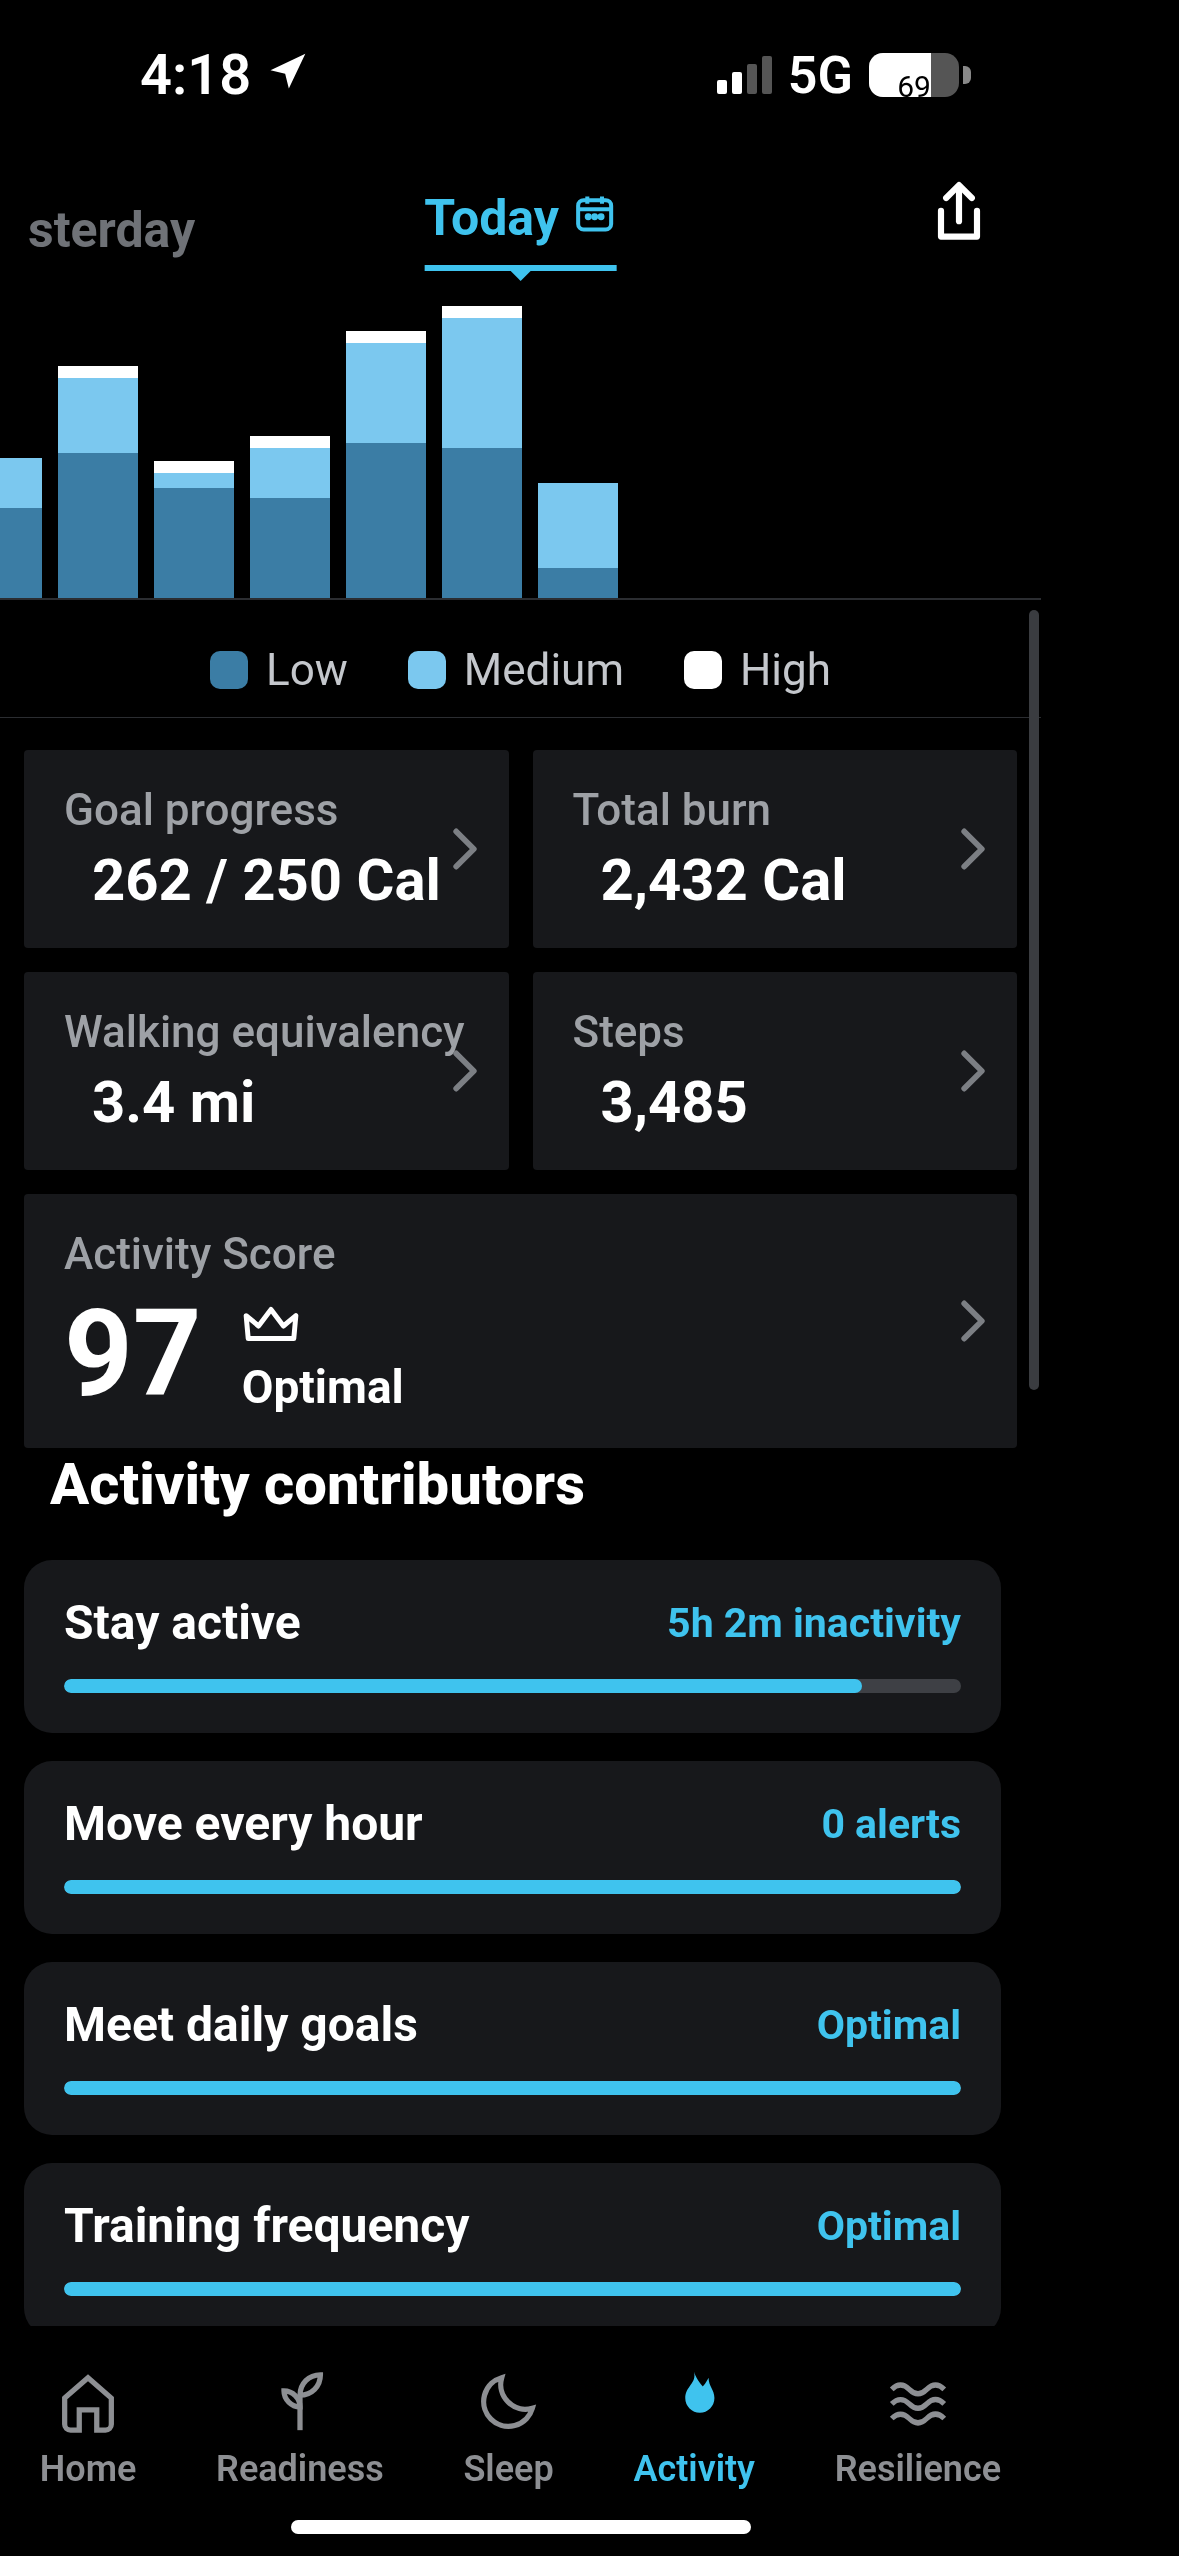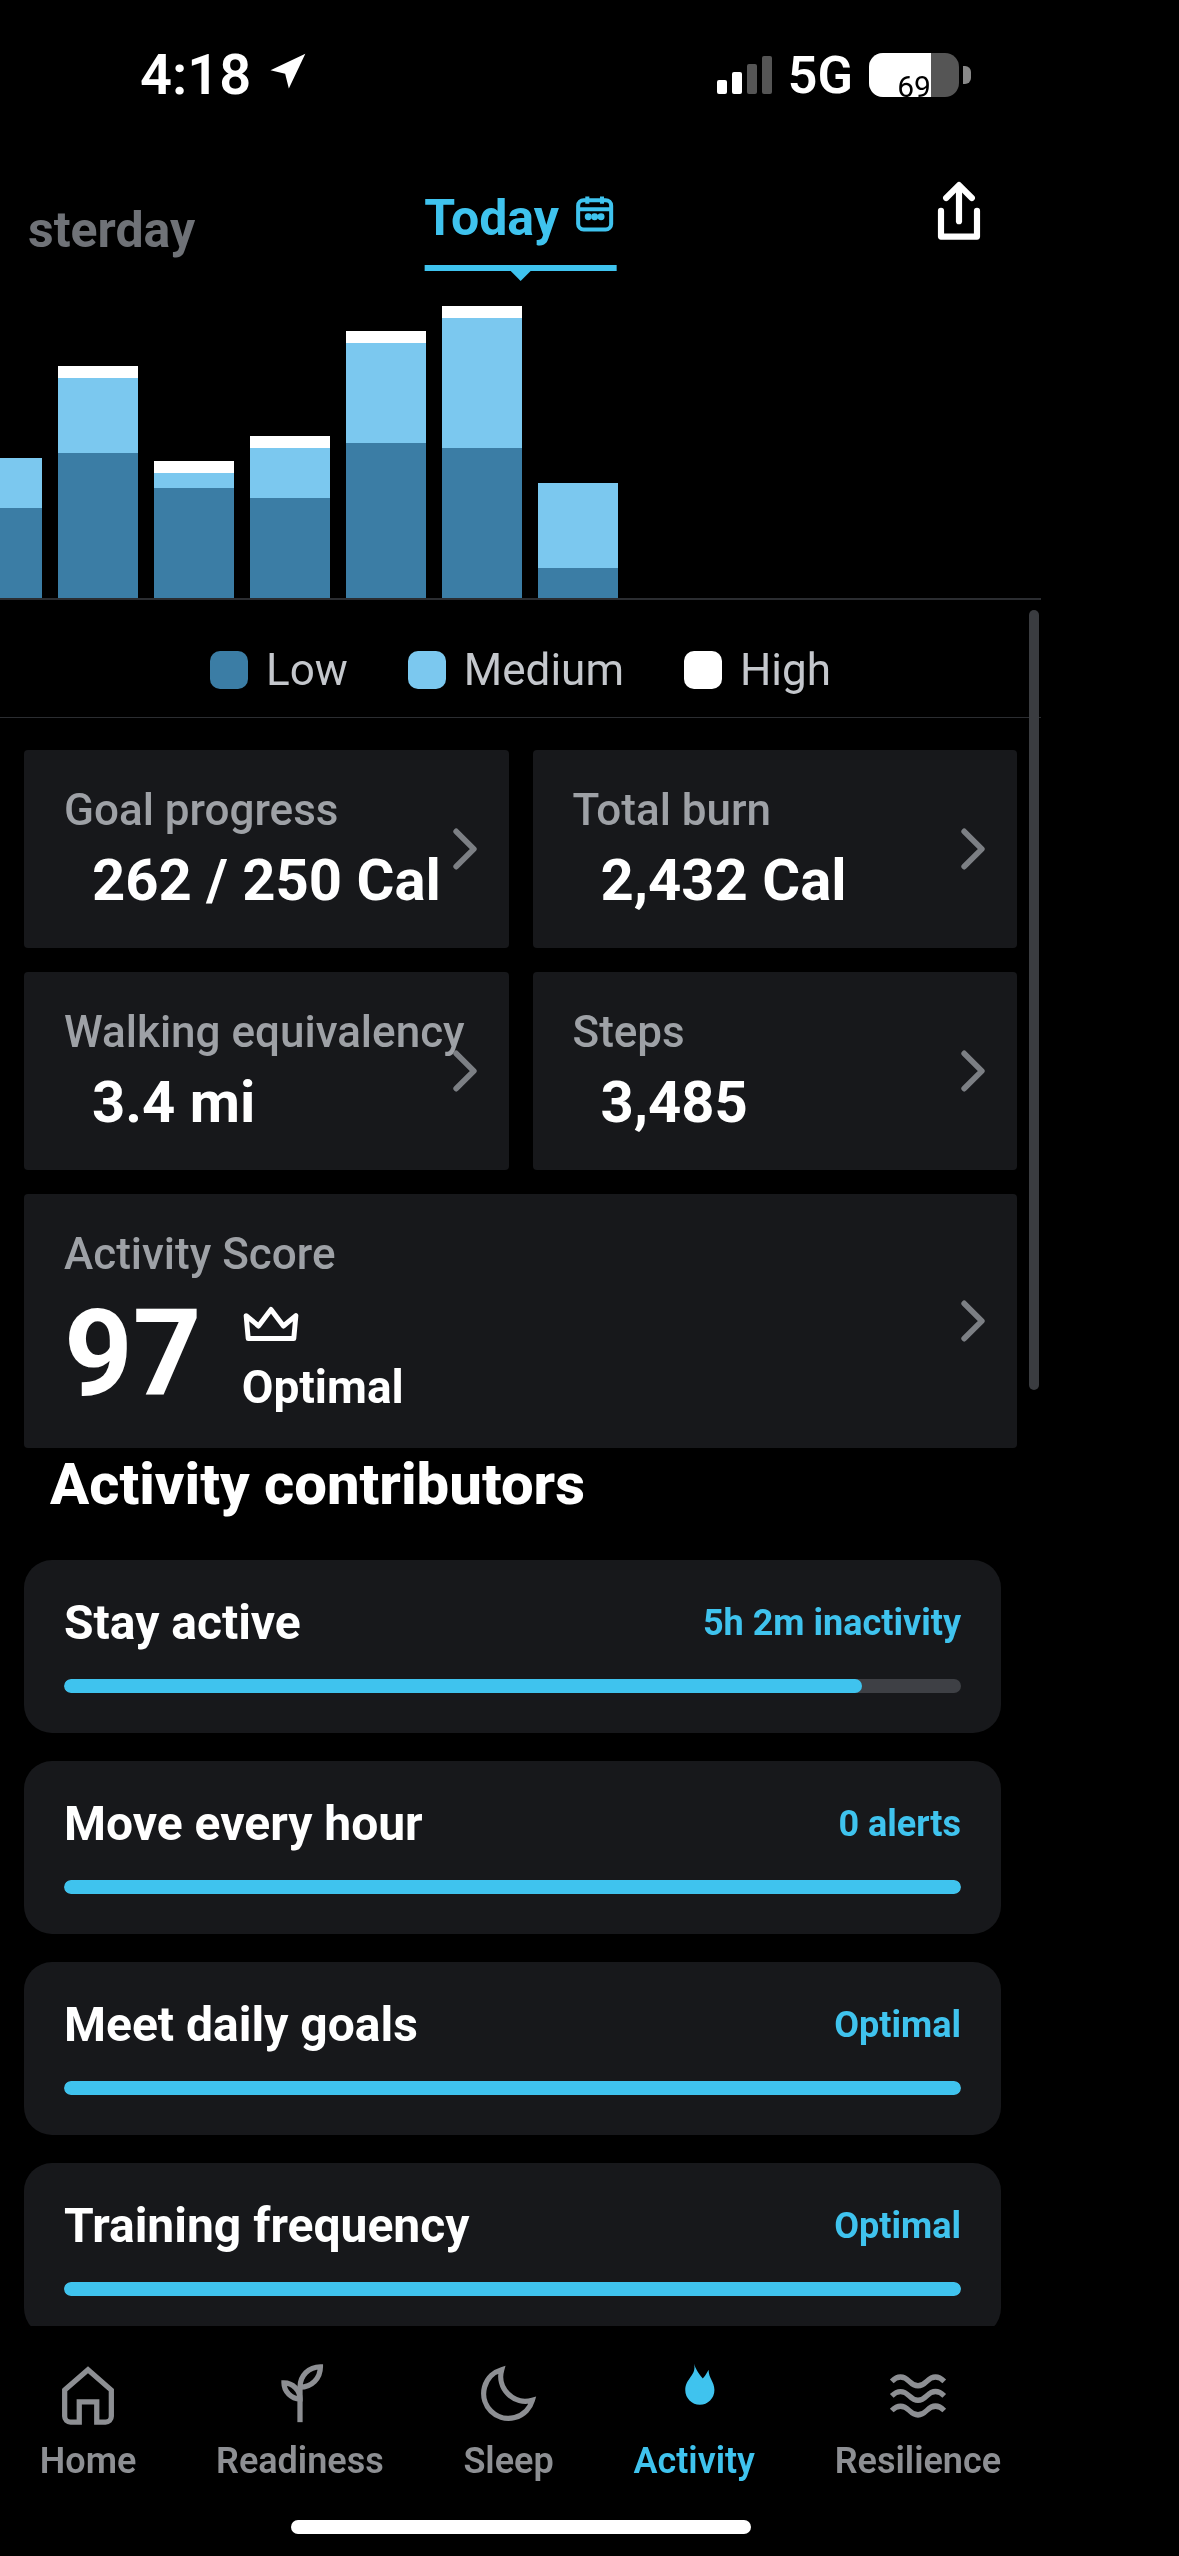--- a/index.html
+++ b/index.html
@@ -53,29 +53,29 @@
   .score-status { font-size: 46px; font-weight: 700; }
 
   
   .section-heading { position: absolute; top: 1450px; left: 50px; font-size: 58px; font-weight: 800; }
 
   
   .contribs { position: absolute; top: 1560px; left: 24px; right: 40px; display: flex; flex-direction: column; gap: 28px; }
   .contrib { background: #17181b; border-radius: 28px; padding: 34px 40px 40px 40px; }
   .contrib-row { display: flex; align-items: center; justify-content: space-between; }
   .contrib-name { font-size: 48px; font-weight: 700; color: #fff; }
-  .contrib-value { font-size: 36px; font-weight: 700; color: #3fc3ee; }
+  .contrib-value { font-size: 41px; font-weight: 700; color: #3fc3ee; }
   .contrib-bar { margin-top: 28px; height: 14px; background: #3e4045; border-radius: 8px; position: relative; overflow: hidden; }
   .contrib-bar-fill { position: absolute; left: 0; top: 0; bottom: 0; background: #3fc3ee; border-radius: 8px; }
   .contrib-nobar { padding-bottom: 34px; }
 
   .scroll-indicator { position: absolute; right: 2px; top: 610px; width: 10px; height: 780px; background: #3a3c40; border-radius: 6px; }
 
   
-  .tabbar { position: absolute; left: 0; right: 0; bottom: 0; height: 230px; background: #000; display: flex; align-items: flex-start; justify-content: space-around; padding-top: 32px; }
+  .tabbar { position: absolute; left: 0; right: 0; bottom: 0; height: 230px; background: #000; display: flex; align-items: flex-start; justify-content: space-around; padding-top: 40px; }
   .tab { display: flex; flex-direction: column; align-items: center; gap: 12px; color: #8d8f93; }
   .tab.active { color: #3fc3ee; }
   .tab-label { font-size: 36px; font-weight: 600; }
   .tab svg { width: 70px; height: 70px; }
 
   .home-indicator { position: absolute; bottom: 22px; left: 50%; transform: translateX(-50%); width: 460px; height: 14px; background: #fff; border-radius: 10px; }
 
   .chev svg, .share-btn svg { display:block; }
 </style>
 </head>

